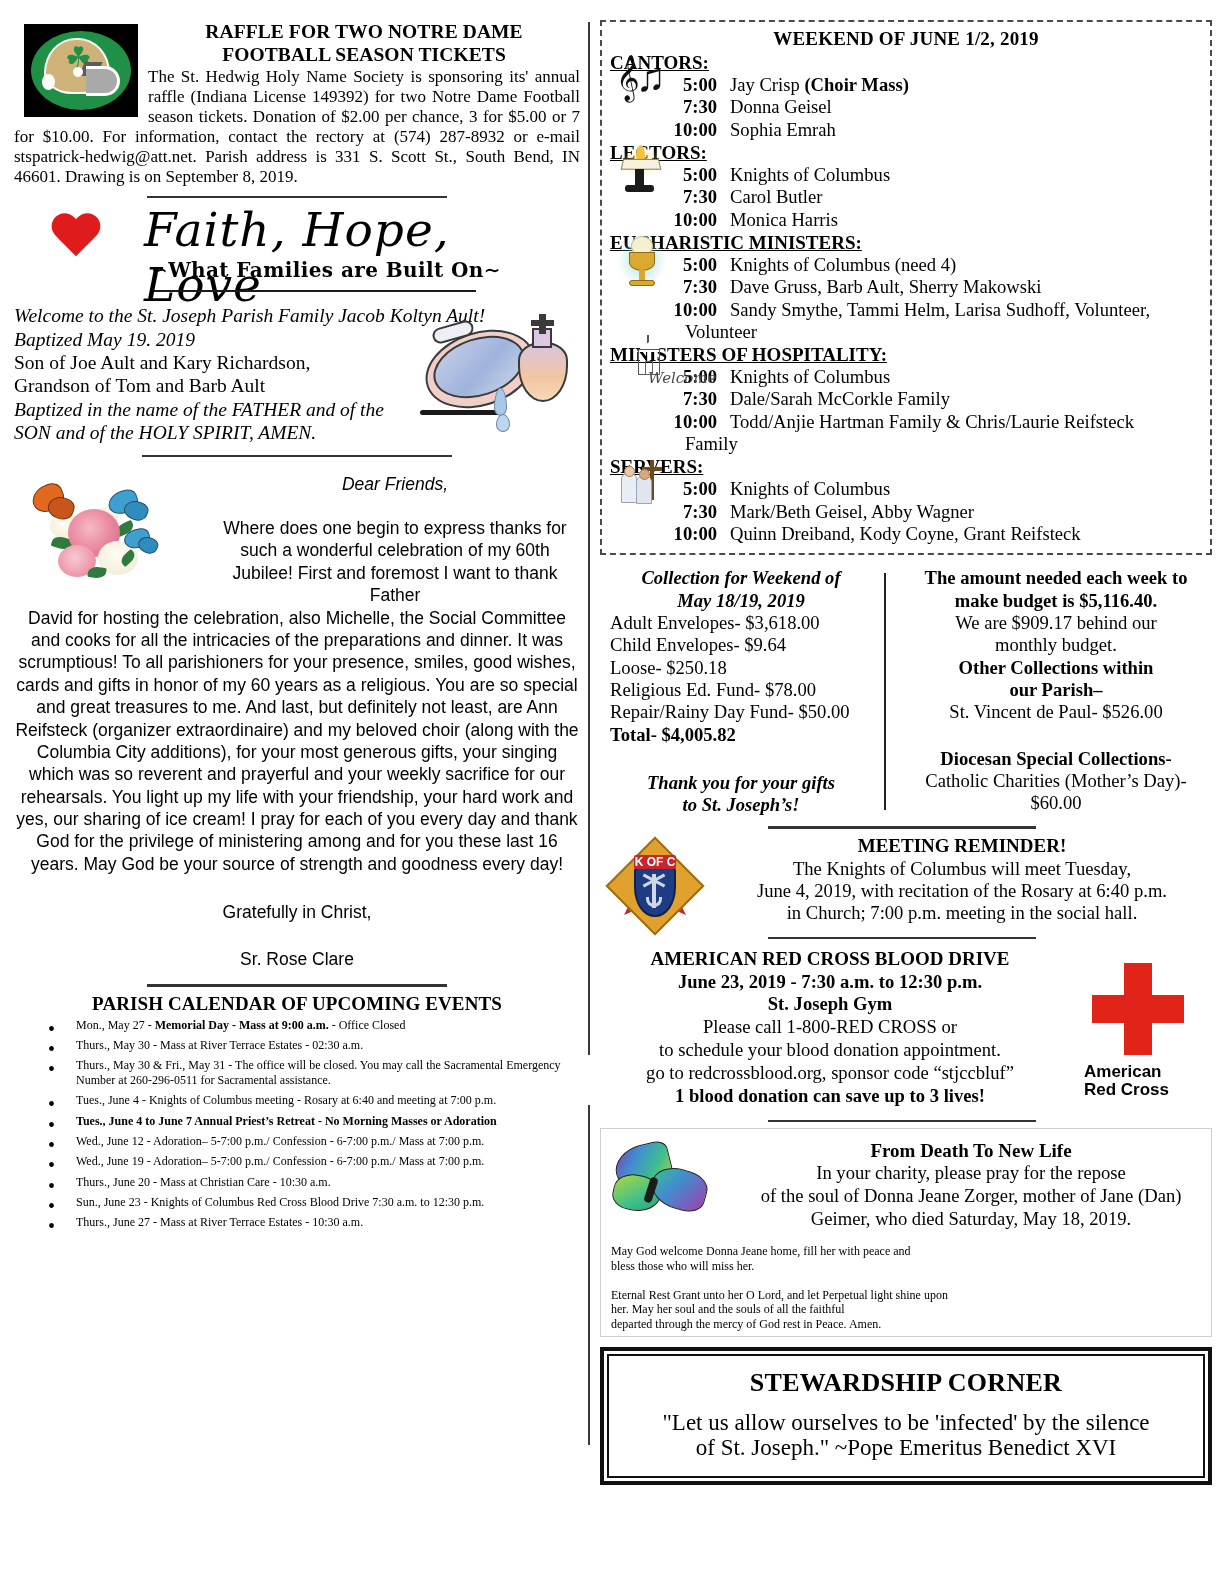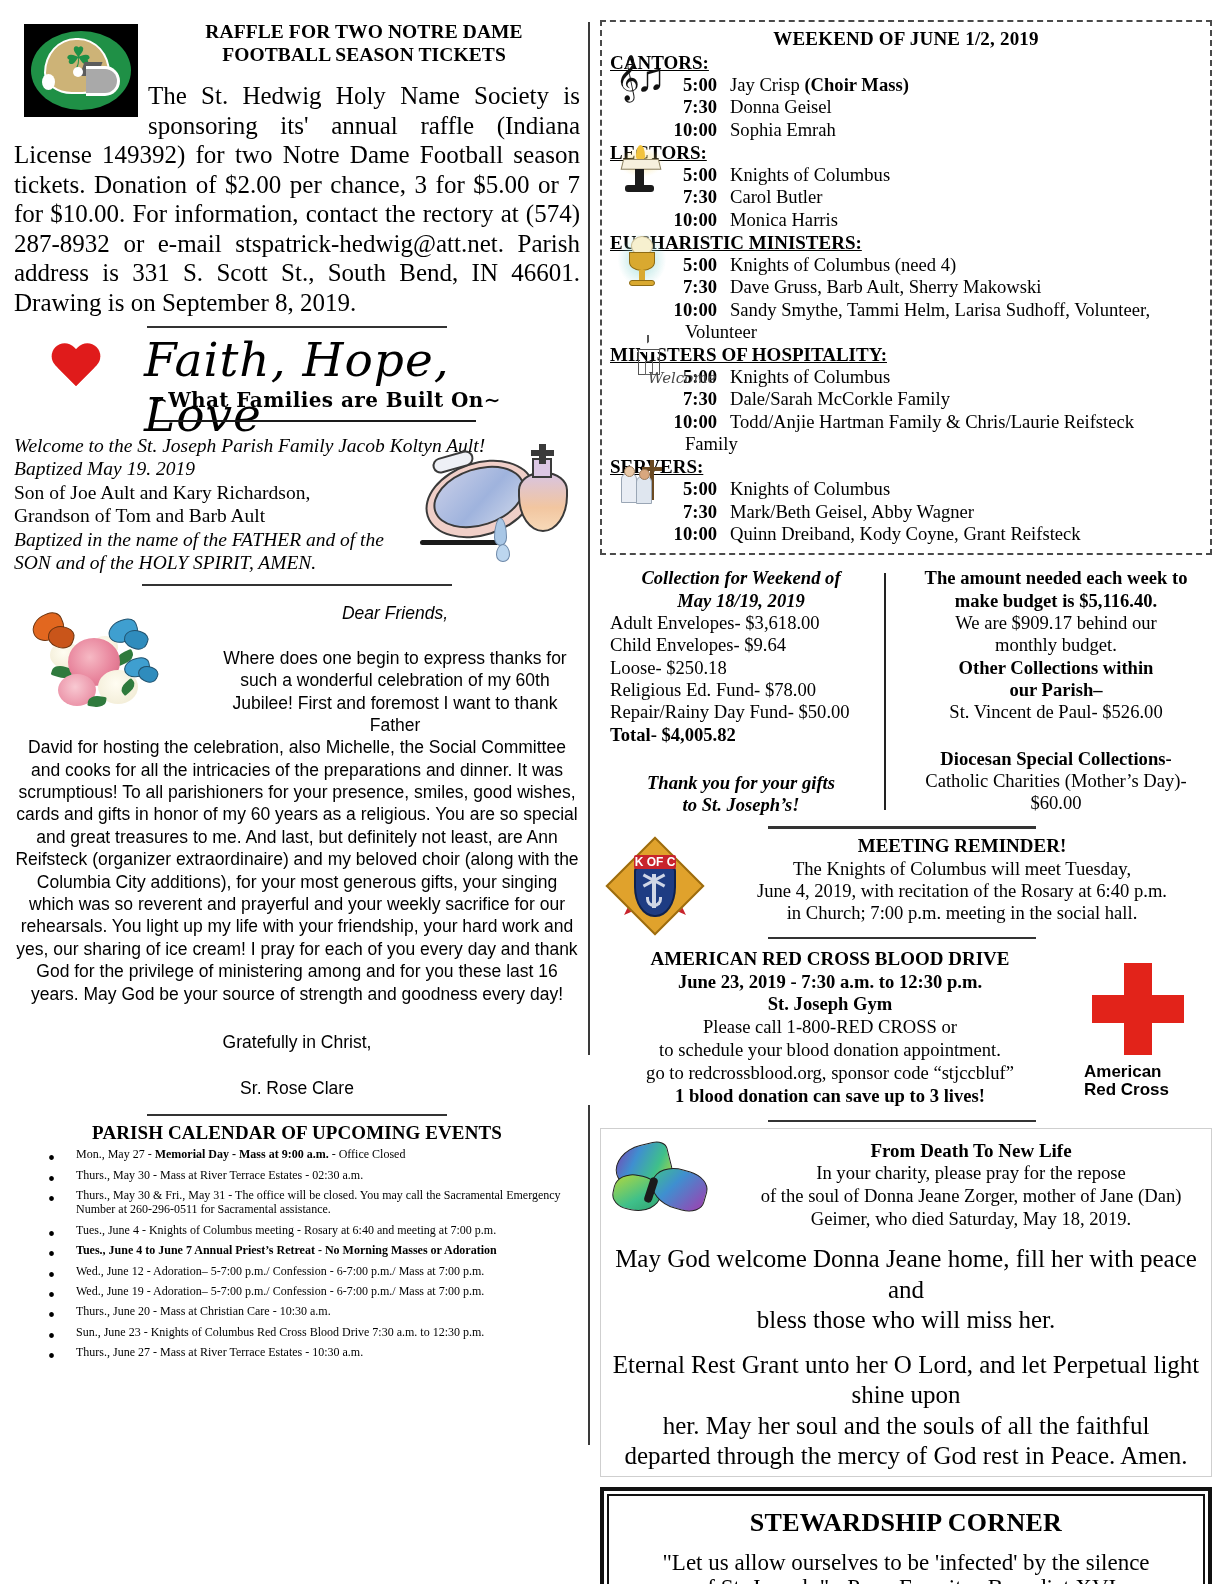--- a/index.html
+++ b/index.html
@@ -97,24 +97,24 @@
     position: absolute; left: 18px; top: 50px;
     width: 13px; height: 16px; background: #fff;
     border-radius: 50%;
   }
   .raffle-title {
     font-weight: bold; font-size: 19.5px; text-align: center;
     line-height: 1.18; letter-spacing: .1px;
     padding-left: 128px;
   }
   .raffle-body {
-    font-size: 25px; line-height: 1.18;
+    font-size: 17px; line-height: 1.18;
     text-align: justify;
     text-align-last: left;
-    margin-top: 15px;
+    margin-top: 1px;
   }
 
   
   .fhl { position: relative; height: 92px; margin-top: 4px; }
   .fhl-heart {
     position: absolute; left: 62px; top: 8px;
     width: 0; height: 0;
   }
   .fhl-heart:before, .fhl-heart:after {
     content: ""; position: absolute;
@@ -458,21 +458,21 @@
   }
   .bb-w3 {
     position:absolute; left:2px; top:36px; width:48px; height:36px;
     background: linear-gradient(140deg,#b6d83c 0%,#3fc08a 60%,#2f9f6e 100%);
     border-radius: 50% 50% 60% 40%; transform: rotate(12deg);
     border: 1.5px solid #222;
   }
   .bb-body { position:absolute; left:36px; top:38px; width:8px; height:26px; background:#1b1b1b; border-radius:4px; transform: rotate(18deg); }
   .death-txt { margin-left: 130px; text-align: center; font-size: 18.6px; line-height: 1.22; }
   .death-title { font-weight: bold; font-size: 19px; }
-  .death-full { text-align: center; font-size: 25px; line-height: 1.22; margin-top: 14px; }
+  .death-full { text-align: left; font-size: 12px; line-height: 1.22; margin-top: 14px; }
 
   
   .stew-outer {
     margin-top: 10px;
     border: 4px solid #111;
     padding: 3px;
   }
   .stew-inner {
     border: 2px solid #111;
     padding: 12px 10px 16px 10px;

